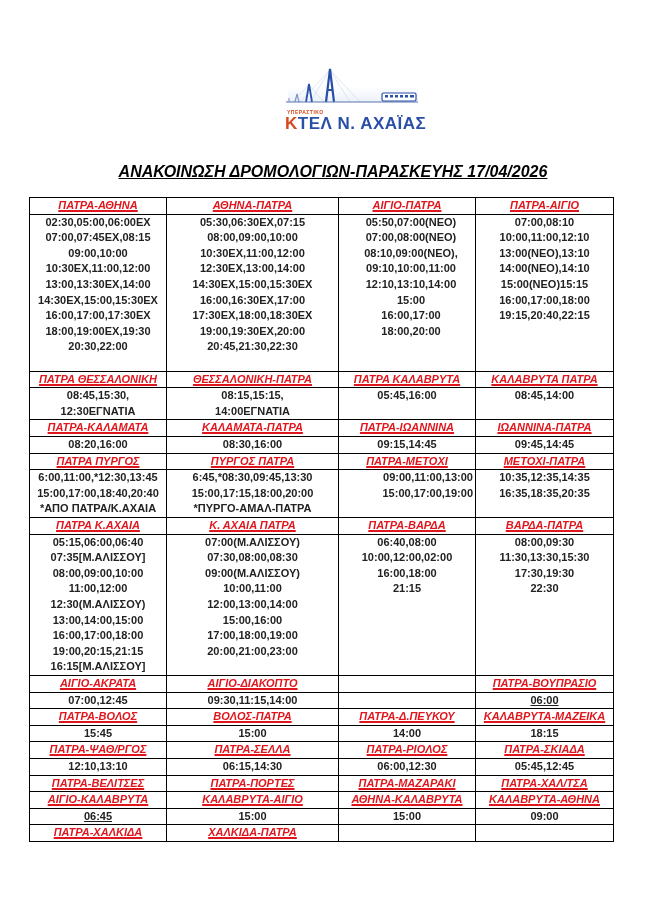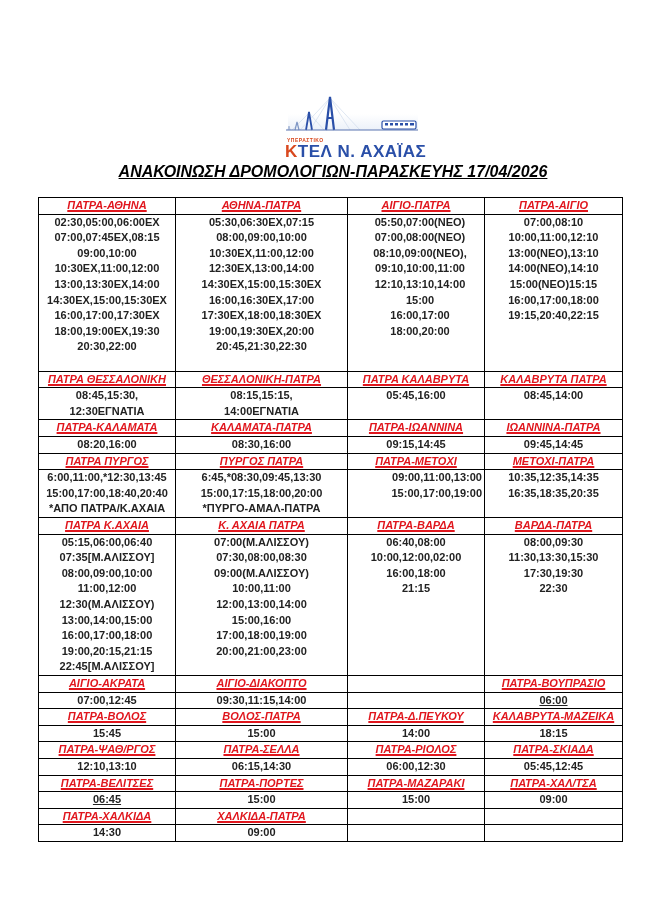--- a/index.html
+++ b/index.html
@@ -1,23 +1,23 @@
 <!DOCTYPE html>
 <html><head>
 <meta charset="utf-8">
 <style>
   html, body { margin:0; padding:0; background:#ffffff; }
   body { width:666px; height:905px; position:relative; overflow:hidden; font-family:"Liberation Sans", "DejaVu Sans", sans-serif; }
-  .logo { position:absolute; left:278px; top:94px; width:160px; height:66px; }
+  .logo { position:absolute; left:278px; top:66px; width:160px; height:66px; }
   .logo svg { position:absolute; left:0; top:0; }
   .logo-tag { position:absolute; left:9px; top:43px; font-size:5px; color:#d9481e; letter-spacing:0.5px; font-weight:bold; }
   .logo-name { position:absolute; left:7px; top:48px; font-size:17px; font-weight:bold; color:#2a4fa8; letter-spacing:0.5px; white-space:nowrap; }
   .logo-name .k { color:#d9481e; }
   .title { position:absolute; left:0; width:666px; top:163px; text-align:center; font-size:16px; font-weight:bold; font-style:italic; text-decoration:underline; color:#000; }
-  table.sched { position:absolute; left:38px; top:197px; border-collapse:collapse; table-layout:fixed; }
+  table.sched { position:absolute; left:29px; top:197px; border-collapse:collapse; table-layout:fixed; }
   table.sched td { border:1.5px solid #000; padding:0 2px; text-align:center; vertical-align:top; font-size:11px; font-weight:bold; line-height:15.6px; color:#222; overflow:hidden; white-space:nowrap; }
   table.sched td.h { color:#e0161d; font-style:italic; text-decoration:underline; text-decoration-thickness:2px; height:15px; vertical-align:middle; }
   col.c1 { width:137px; } col.c2 { width:172px; } col.c3 { width:137px; } col.c4 { width:138px; }
   .line { display:block; }
 </style>
 </head>
 <body>
 
 <div class="logo">
   <svg width="160" height="46" viewBox="0 0 160 46">
@@ -191,21 +191,21 @@
       <tr>
         <td style="height: 140.4px;">
           <span class="line">05:15,06:00,06:40</span>
           <span class="line">07:35[Μ.ΑΛΙΣΣΟΥ]</span>
           <span class="line">08:00,09:00,10:00</span>
           <span class="line">11:00,12:00</span>
           <span class="line">12:30(Μ.ΑΛΙΣΣΟΥ)</span>
           <span class="line">13:00,14:00,15:00</span>
           <span class="line">16:00,17:00,18:00</span>
           <span class="line">19:00,20:15,21:15</span>
-          <span class="line">22:45[Μ.ΑΛΙΣΣΟΥ]</span>
+          <span class="line">16:15[Μ.ΑΛΙΣΣΟΥ]</span>
         </td>
         <td style="height: 140.4px;">
           <span class="line">07:00(Μ.ΑΛΙΣΣΟΥ)</span>
           <span class="line">07:30,08:00,08:30</span>
           <span class="line">09:00(Μ.ΑΛΙΣΣΟΥ)</span>
           <span class="line">10:00,11:00</span>
           <span class="line">12:00,13:00,14:00</span>
           <span class="line">15:00,16:00</span>
           <span class="line">17:00,18:00,19:00</span>
           <span class="line">20:00,21:00,23:00</span>
@@ -283,47 +283,39 @@
           <span class="line">05:45,12:45</span>
         </td>
       </tr>
       <tr>
         <td class="h">ΠΑΤΡΑ-ΒΕΛΙΤΣΕΣ</td>
         <td class="h">ΠΑΤΡΑ-ΠΟΡΤΕΣ</td>
         <td class="h">ΠΑΤΡΑ-ΜΑΖΑΡΑΚΙ</td>
         <td class="h">ΠΑΤΡΑ-ΧΑΛ/ΤΣΑ</td>
       </tr>
       <tr>
+        <td class="h">ΑΙΓΙΟ-ΚΑΛΑΒΡΥΤΑ</td>
+        <td class="h">ΚΑΛΑΒΡΥΤΑ-ΑΙΓΙΟ</td>
+        <td class="h">ΑΘΗΝΑ-ΚΑΛΑΒΡΥΤΑ</td>
+        <td class="h">ΚΑΛΑΒΡΥΤΑ-ΑΘΗΝΑ</td>
+      </tr>
+      <tr>
         <td style="height: 15.6px; text-decoration: underline;">
           <span class="line">06:45</span>
         </td>
         <td style="height: 15.6px;">
           <span class="line">15:00</span>
         </td>
         <td style="height: 15.6px;">
           <span class="line">15:00</span>
         </td>
         <td style="height: 15.6px;">
           <span class="line">09:00</span>
         </td>
       </tr>
       <tr>
         <td class="h">ΠΑΤΡΑ-ΧΑΛΚΙΔΑ</td>
         <td class="h">ΧΑΛΚΙΔΑ-ΠΑΤΡΑ</td>
         <td class="h"></td>
         <td class="h"></td>
       </tr>
-      <tr>
-        <td style="height: 15.6px;">
-          <span class="line">14:30</span>
-        </td>
-        <td style="height: 15.6px;">
-          <span class="line">09:00</span>
-        </td>
-        <td style="height: 15.6px;">
-          <span class="line"></span>
-        </td>
-        <td style="height: 15.6px;">
-          <span class="line"></span>
-        </td>
-      </tr>
     </tbody>
 </table>
 
 </body></html>

